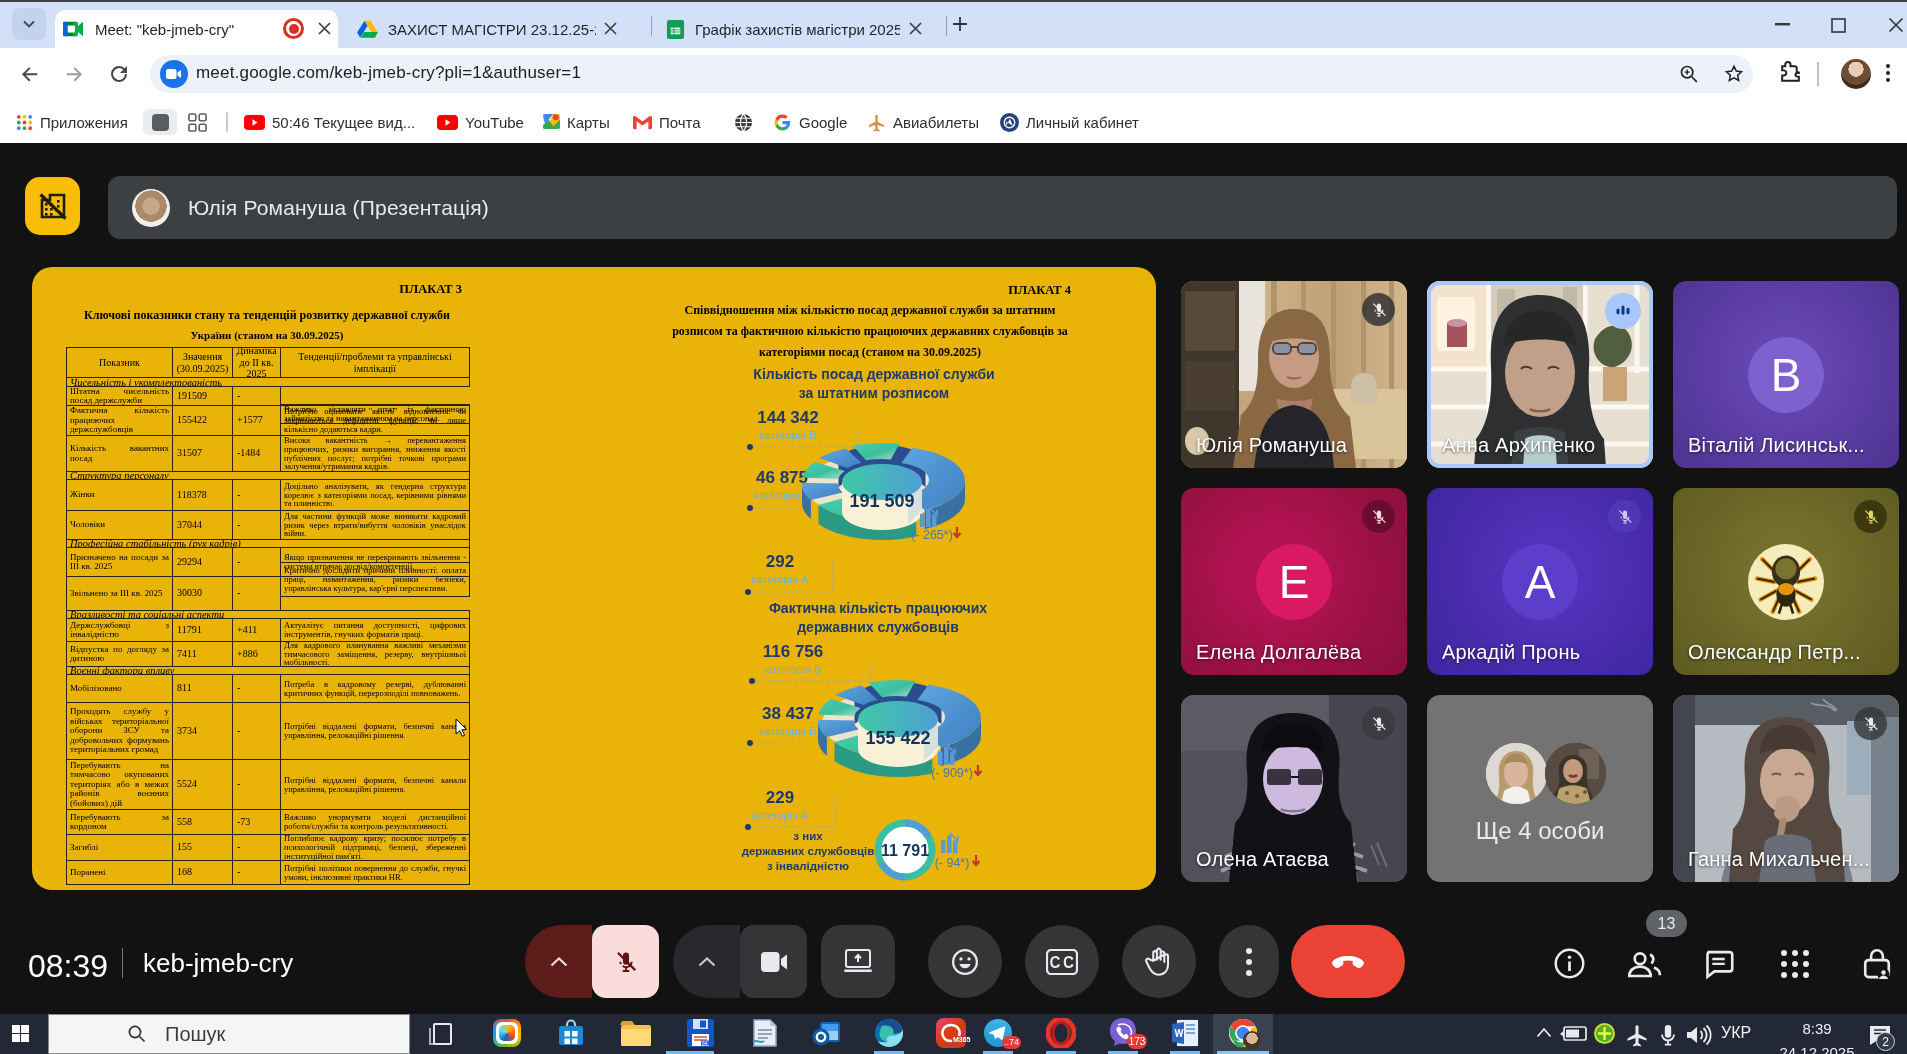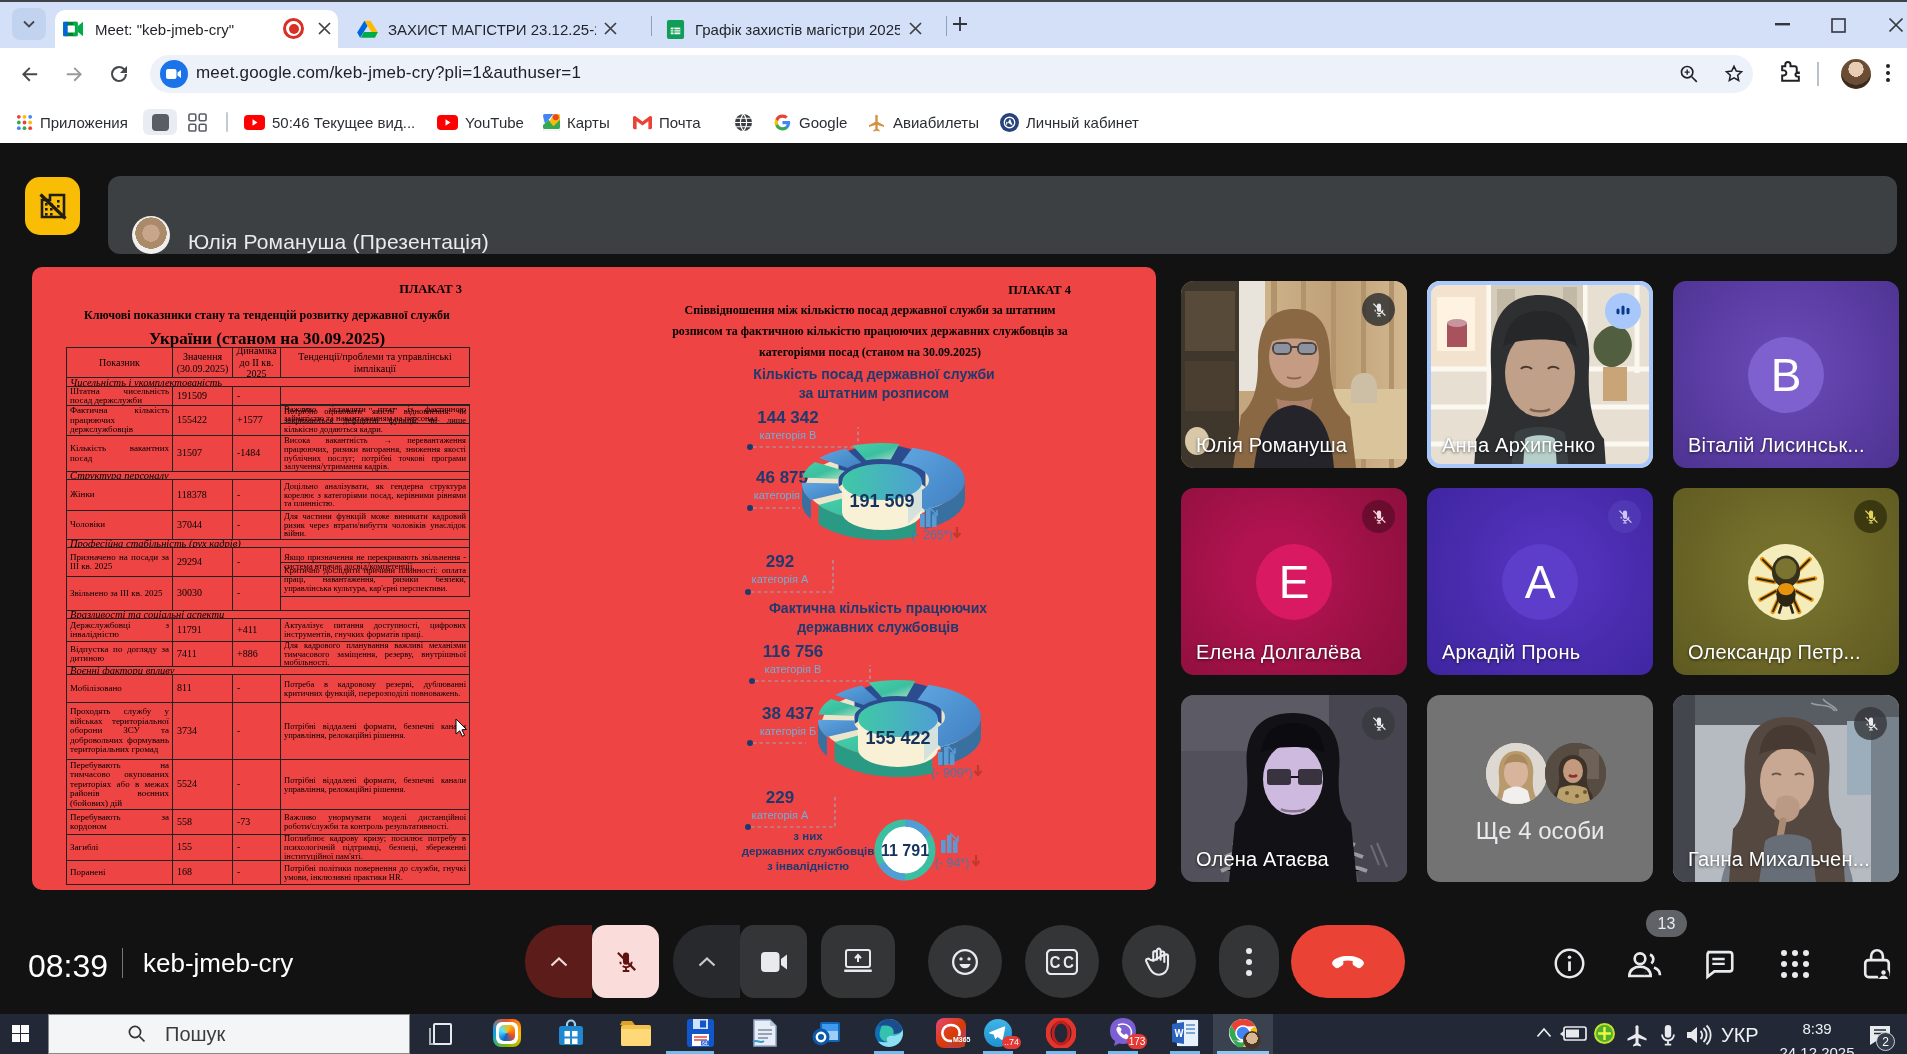--- a/index.html
+++ b/index.html
@@ -14,24 +14,24 @@
 .navic{position:absolute;top:10px;width:32px;height:32px;color:#46484b}
 #omnibox{position:absolute;left:150px;top:55px;width:1603px;height:38px;border-radius:19px;background:#edf1fa}
 #omnibox .url{position:absolute;left:46px;top:8px;font-size:17px;color:#202124;letter-spacing:.2px}
 .meetball{position:absolute;left:10px;top:5px;width:28px;height:28px;border-radius:50%;background:#1a73e8}
 
 #bookmarks{position:absolute;left:0;top:100px;width:1907px;height:43px;background:#fff}
 .bk{position:absolute;top:9px;height:26px;display:flex;align-items:center;gap:7px;font-size:15px;color:#2b2e33;white-space:nowrap}
 
 #meet{position:absolute;left:0;top:143px;width:1907px;height:871px;background:#121212}
 #ybadge{position:absolute;left:25px;top:34px;width:55px;height:58px;border-radius:15px;background:#fabd05;display:flex;align-items:center;justify-content:center}
-#prebar{position:absolute;left:108px;top:33px;width:1789px;height:78px;border-radius:12px;background:#3c4043;display:flex;align-items:flex-end}
+#prebar{position:absolute;left:108px;top:33px;width:1789px;height:63px;border-radius:12px;background:#3c4043;display:flex;align-items:center}
 #prebar .pav{width:38px;height:38px;border-radius:50%;margin-left:24px;background:radial-gradient(circle at 50% 45%,#c7a68b 0 30%,#ab8a6a 31% 55%,#f0efed 56% 100%)}
 #prebar .pname{color:#e9eaed;font-size:21px;margin-left:18px;letter-spacing:.2px}
-#card{position:absolute;left:32px;top:124px;width:1124px;height:623px;background:#ef4444;border-radius:10px;overflow:hidden;color:#000}
+#card{position:absolute;left:32px;top:124px;width:1124px;height:623px;background:#eab308;border-radius:20px;overflow:hidden;color:#000}
 #ptab .c{position:absolute;border:1px solid #222;overflow:hidden;line-height:1.05;box-sizing:border-box;display:flex;flex-direction:column;justify-content:center}
 #ptab .h{text-align:center;font-size:10px;line-height:1.15}
 #ptab .s{font-size:10.5px;padding-left:3px}
 #ptab .t1{font-size:9px;text-align:justify;padding:0 3px}
 #ptab .n{font-size:10px;padding-left:4px}
 #ptab .t4{font-size:8.5px;text-align:justify;padding:1px 3px}
 #ptab .t4:after,#ptab .t1:after{content:"";display:inline-block;width:100%}
 
 .tile{position:absolute;width:226px;height:187px;border-radius:13px;overflow:hidden}
 .tname{position:absolute;left:15px;bottom:11px;color:#fff;font-size:20px;font-weight:500;letter-spacing:.2px;text-shadow:0 1px 3px rgba(0,0,0,.65);white-space:nowrap}
@@ -245,21 +245,21 @@
       </svg>
     </div>
   <div id="prebar">
       <div class="pav"></div>
       <div class="pname">Юлія Романуша (Презентація)</div>
     </div>
   <div id="card">
 <div id="poster3" style="position:absolute;left:0;top:0;width:560px;height:623px;font-family:'Liberation Serif',serif;color:#000">
 <div style="position:absolute;left:340px;top:15px;width:90px;text-align:right;font-size:12.5px;font-weight:bold">ПЛАКАТ 3</div>
 <div style="position:absolute;left:0;top:41px;width:470px;text-align:center;font-size:12px;font-weight:bold">Ключові показники стану та тенденцій розвитку державної служби</div>
-<div style="position:absolute;left:0;top:62px;width:470px;text-align:center;font-size:17px;font-weight:bold">України (станом на 30.09.2025)</div>
+<div style="position:absolute;left:0;top:62px;width:470px;text-align:center;font-size:11px;font-weight:bold">України (станом на 30.09.2025)</div>
 <div id="ptab" style="position:absolute;left:34px;top:80px;width:404px;height:537px">
 <div class="c h" style="left:0px;top:0px;width:107px;height:31px">Показник</div>
 <div class="c h" style="left:106px;top:0px;width:61px;height:31px">Значення (30.09.2025)</div>
 <div class="c h" style="left:166px;top:0px;width:49px;height:31px">Динаміка до ІІ кв. 2025</div>
 <div class="c h" style="left:214px;top:0px;width:190px;height:31px">Тенденції/проблеми та управлінські імплікації</div>
 <div class="c s" style="left:0px;top:30px;width:404px;height:10px">
             <i>Чисельність і укомплектованість</i>
           </div>
 <div class="c t1" style="left:0px;top:39px;width:107px;height:20px">Штатна чисельність посад держслужби</div>
 <div class="c n" style="left:106px;top:39px;width:61px;height:20px">191509</div>
@@ -920,21 +920,21 @@
       <path d="M21.5 15.5l-8-4.5V4.8a1.7 1.7 0 10-3 0V11l-8 4.5v2.2l8-2.6v5l-2.4 1.8v1.6l3.9-1.1 3.9 1.1v-1.6L13.5 20v-5l8 2.6z" fill="#e8eaed"></path>
     </svg>
   <svg style="position:absolute;left:1657px;top:1023px" width="22" height="24" viewBox="0 0 24 26">
       <path d="M12 16a3.5 3.5 0 003.5-3.5v-7a3.5 3.5 0 10-7 0v7A3.5 3.5 0 0012 16z" fill="#e8eaed"></path>
       <path d="M18.5 12.5A6.5 6.5 0 015.5 12.5M12 19v4M8.5 23.5h7" stroke="#e8eaed" stroke-width="2" fill="none"></path>
     </svg>
   <svg style="position:absolute;left:1686px;top:1024px" width="26" height="22" viewBox="0 0 26 22">
       <path d="M1 8h4l6-5v16l-6-5H1z" fill="#e8eaed"></path>
       <path d="M14.5 7a5.5 5.5 0 010 8M17.5 4a9.5 9.5 0 010 14M20.5 1.5a13 13 0 010 19" stroke="#e8eaed" stroke-width="1.8" fill="none"></path>
     </svg>
-  <div style="position:absolute;left:1721px;top:1024px;color:#eef0f3;font-size:20px">УКР</div>
+  <div style="position:absolute;left:1721px;top:1024px;color:#eef0f3;font-size:16px">УКР</div>
   <div style="position:absolute;left:1772px;top:1017px;width:90px;text-align:center;color:#eef0f3;font-size:15px;line-height:24px">8:39<br>24.12.2025</div>
   <svg style="position:absolute;left:1868px;top:1024px" width="24" height="22" viewBox="0 0 24 22">
       <path d="M2 2h20v14H10l-8 5z" fill="#e8eaed"></path>
       <path d="M6 6h12M6 9.5h12" stroke="#222836" stroke-width="1.5"></path>
     </svg>
   <div style="position:absolute;left:1876px;top:1032px;width:19px;height:19px;border-radius:50%;background:#343c4a;border:1.5px solid #cdd3dc;color:#fff;font-size:12px;text-align:center;line-height:19px">2</div>
   <div style="position:absolute;left:666px;top:1051px;width:48px;height:3px;background:#76b9ed"></div>
   <div style="position:absolute;left:874px;top:1051px;width:30px;height:3px;background:#76b9ed"></div>
   <div style="position:absolute;left:983px;top:1051px;width:30px;height:3px;background:#76b9ed"></div>
   <div style="position:absolute;left:1046px;top:1051px;width:30px;height:3px;background:#76b9ed"></div>

